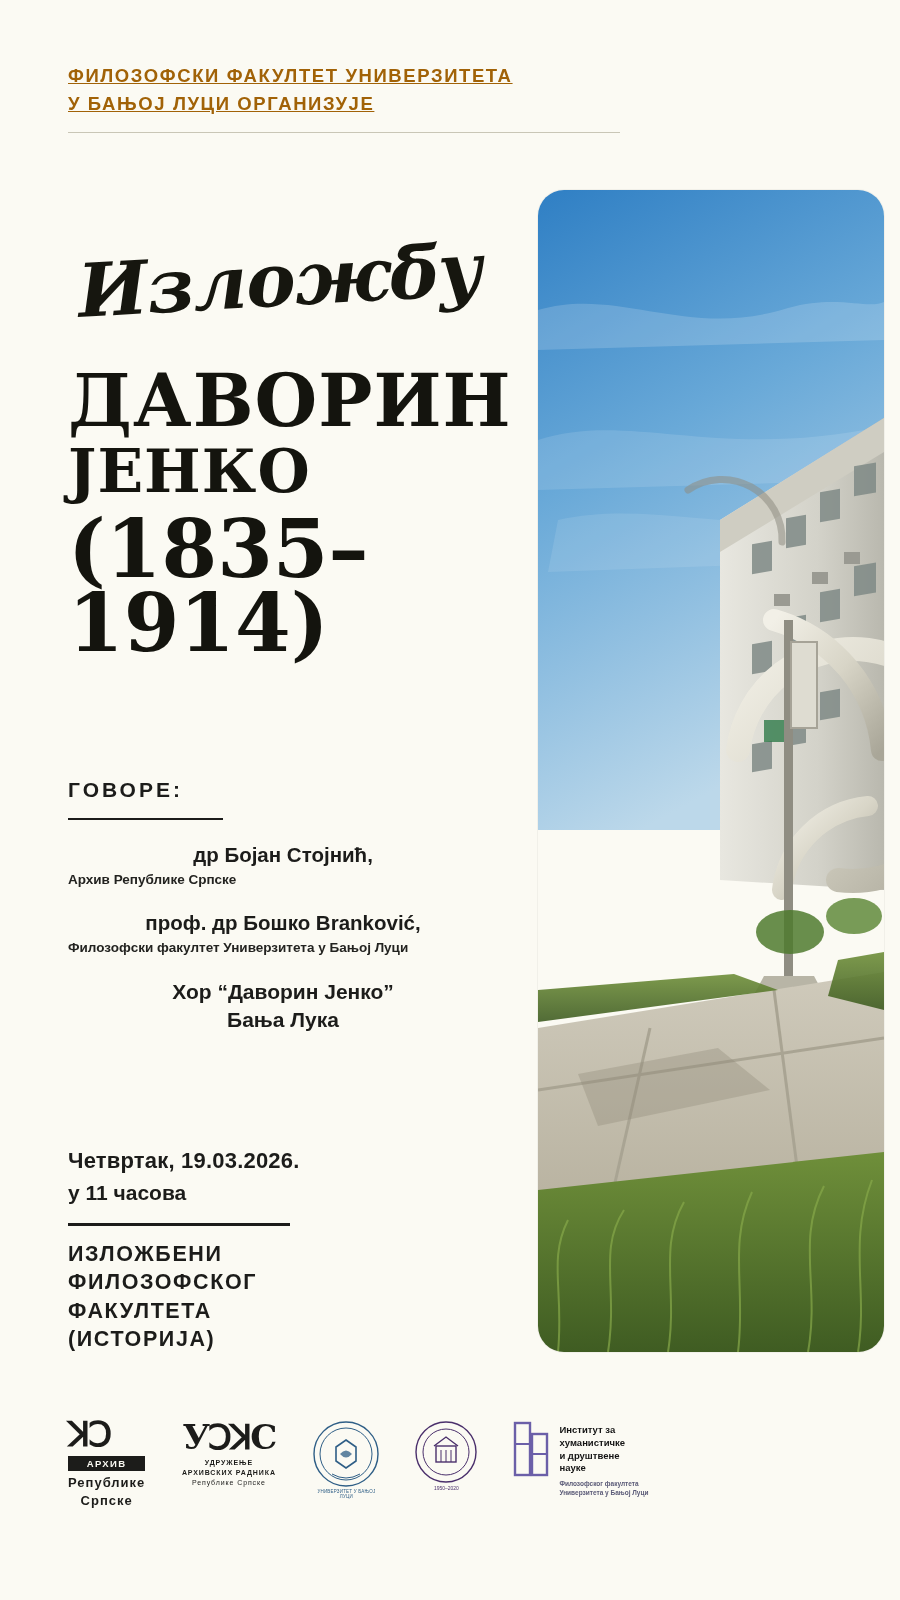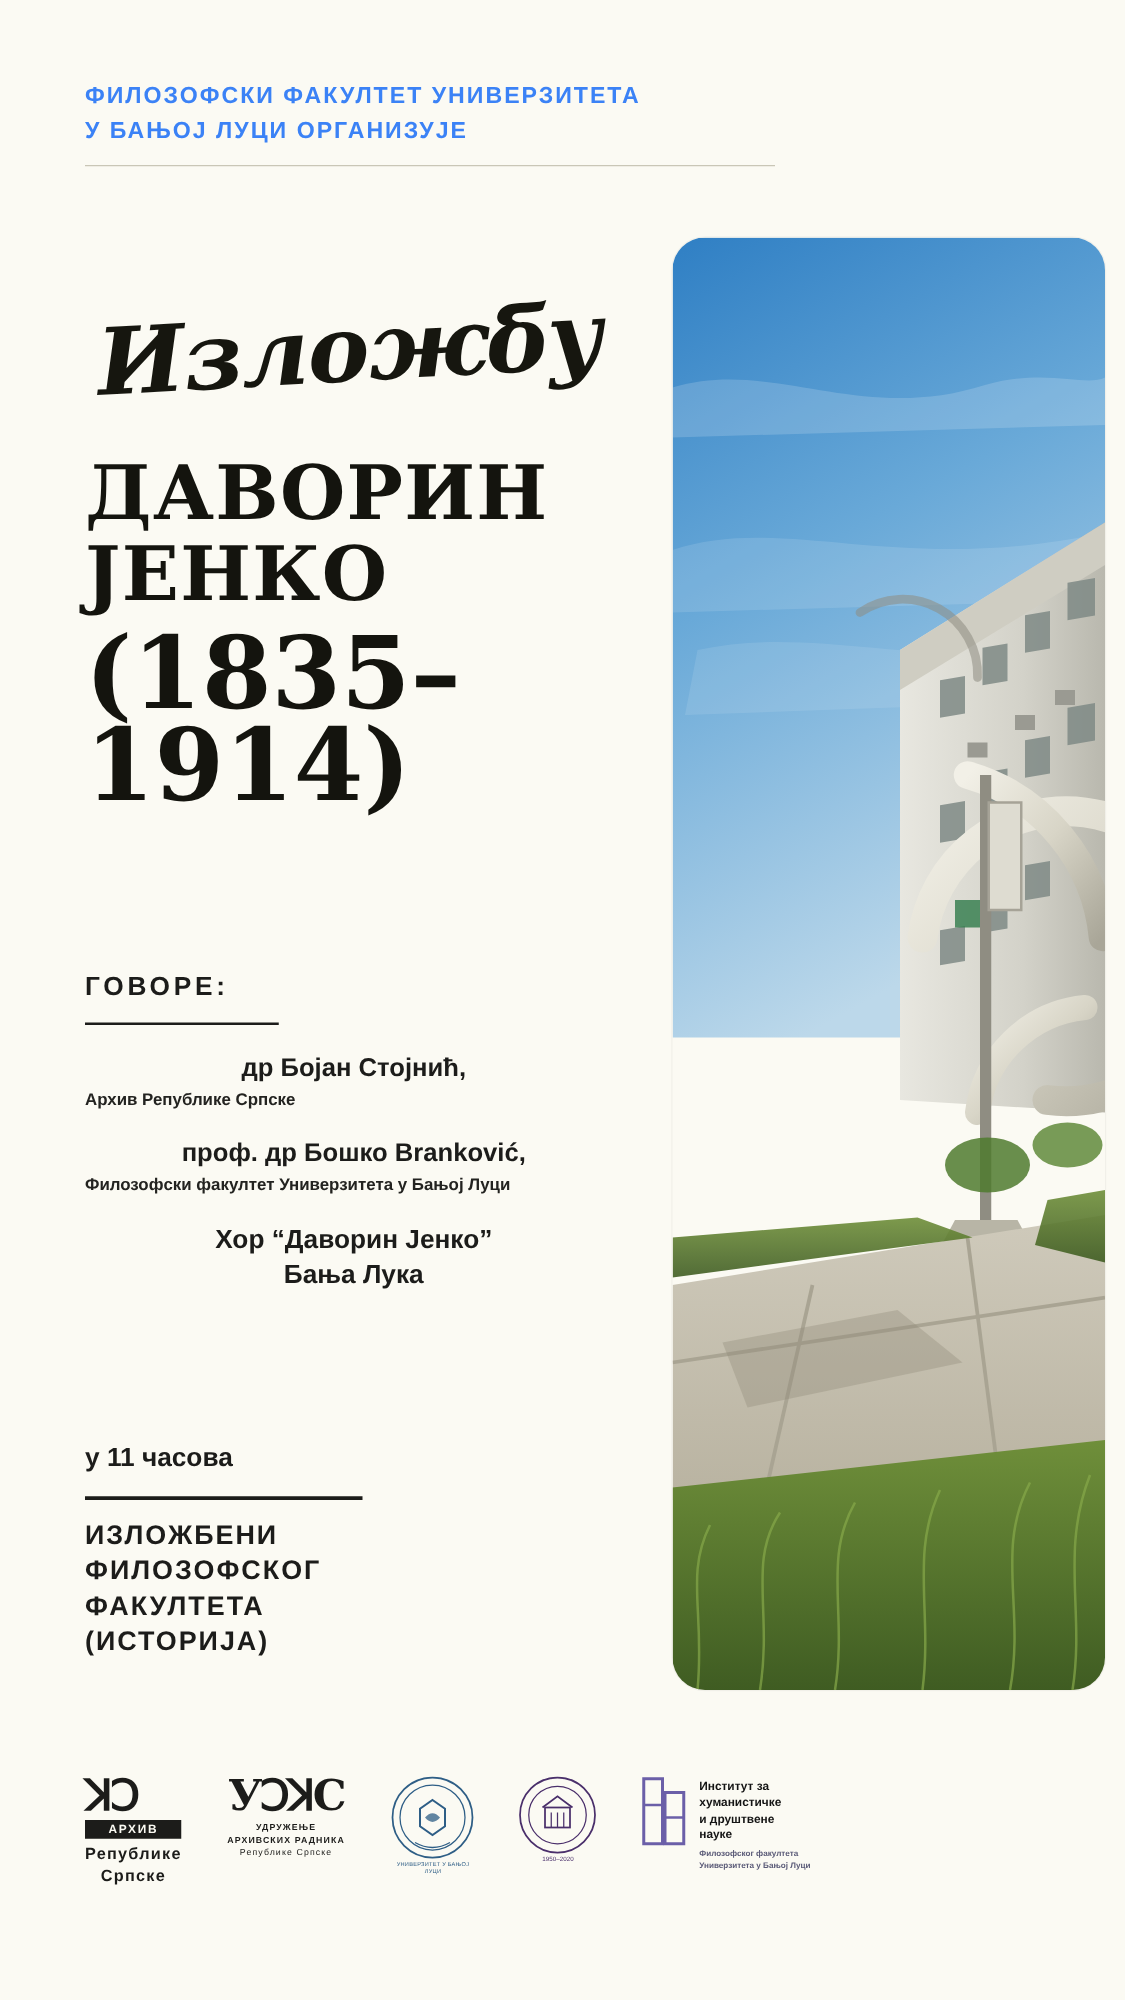--- a/index.html
+++ b/index.html
@@ -27,22 +27,23 @@
     position: absolute;
     left: 68px;
     top: 62px;
     width: 560px;
   }
   .header-text {
     font-size: 18.5px;
     letter-spacing: 1.6px;
     line-height: 1.52;
     font-weight: 600;
-    color: #3b82f6;
+    color: #a16207;
     text-transform: uppercase;
+    text-decoration: underline;
   }
   .header-rule {
     margin-top: 14px;
     width: 552px;
     height: 1px;
     background: #c9c6b6;
   }
 
   
   .photo {
@@ -76,21 +77,21 @@
     position: absolute;
     left: 68px;
     top: 368px;
     width: 470px;
     font-family: "DejaVu Serif", serif;
     font-weight: bold;
     color: #14140e;
     line-height: 0.92;
   }
   .main-title .line1 {
-    font-size: 60px;
+    font-size: 72px;
     letter-spacing: 1px;
     display: block;
   }
   .main-title .line2 {
     font-size: 60px;
     letter-spacing: 1px;
     display: block;
     margin-top: 10px;
   }
   .main-title .line3 {
@@ -180,21 +181,21 @@
     width: 600px;
     height: 120px;
     display: flex;
     align-items: flex-start;
     gap: 34px;
   }
   .logo { position: relative; }
 
   .logo-archive { width: 86px; }
   .logo-archive .mark {
-    font-family: Liberation Sans, sans-serif;
+    font-family: Liberation Mono, monospace;
     font-size: 34px;
     font-weight: bold;
     letter-spacing: -2px;
     line-height: 1;
   }
   .logo-archive .bar {
     margin-top: 2px;
     background: #1c1c1a;
     color: #fbfaf3;
     font-size: 9.5px;
@@ -380,20 +381,21 @@
       <div class="speaker-aff">Филозофски факултет Универзитета у Бањој Луци</div>
     </div>
 
     <div class="speaker speaker-plain">
       <div class="speaker-name">Хор “Даворин Јенко”</div>
       <div class="speaker-name">Бања Лука</div>
     </div>
   </div>
 
   <div class="datetime">
+    <div class="date-line">Четвртак, 19.03.2026.</div>
     <div class="time-line">у 11 часова</div>
     <div class="venue-rule"></div>
     <div class="venue">
       <div>ИЗЛОЖБЕНИ</div>
       <div>ФИЛОЗОФСКОГ</div>
       <div>ФАКУЛТЕТА</div>
       <div>(ИСТОРИЈА)</div>
     </div>
   </div>
 

